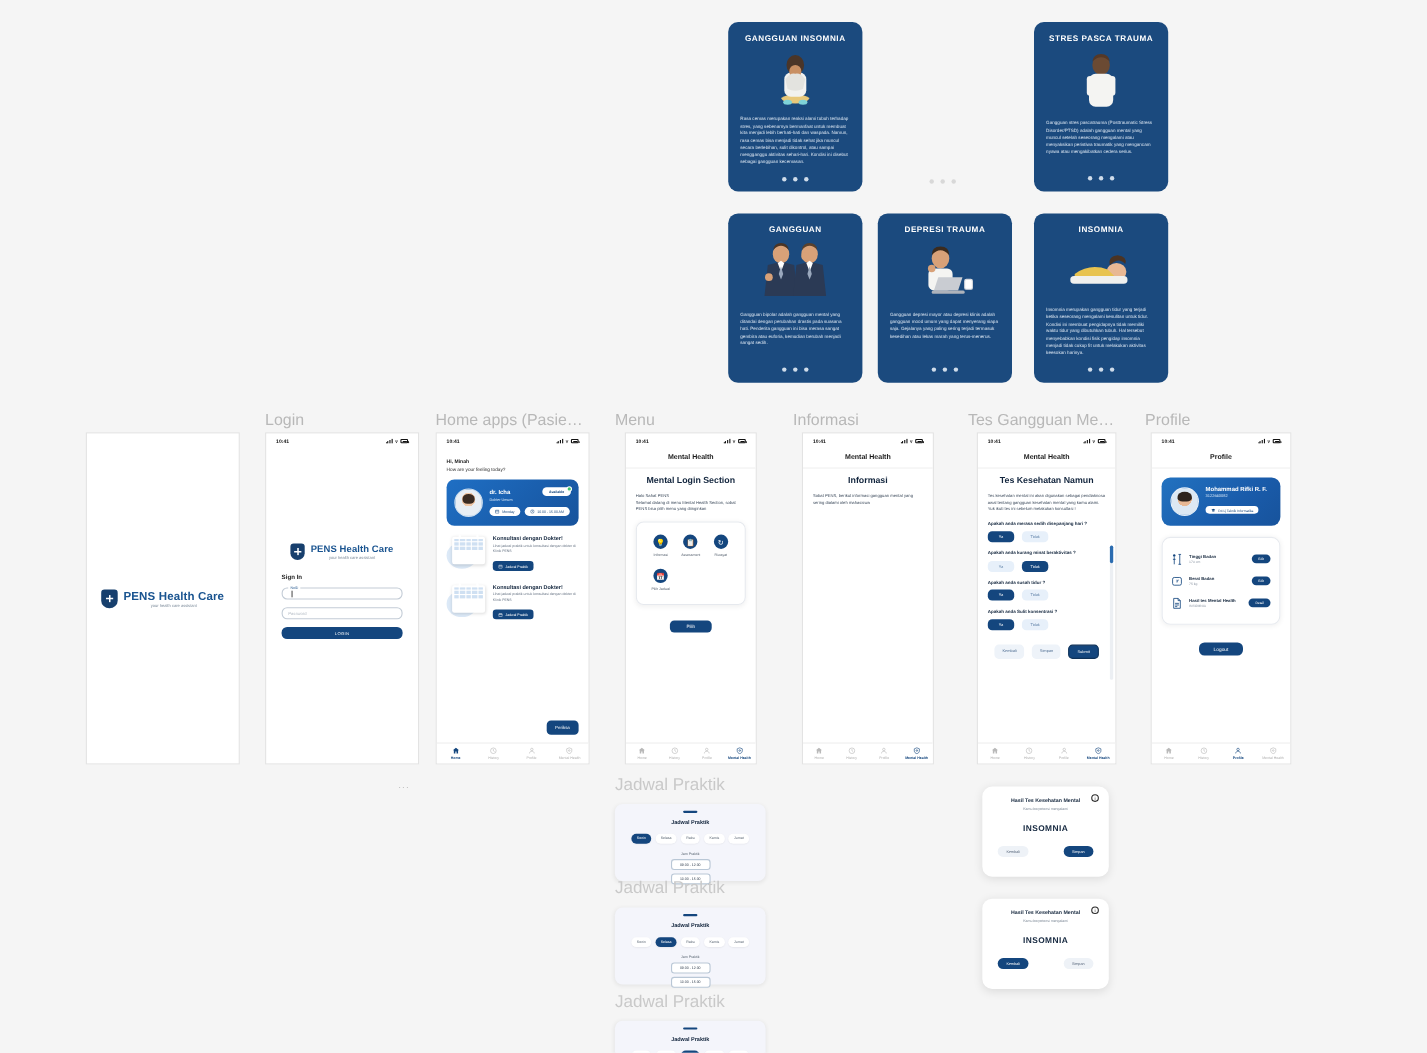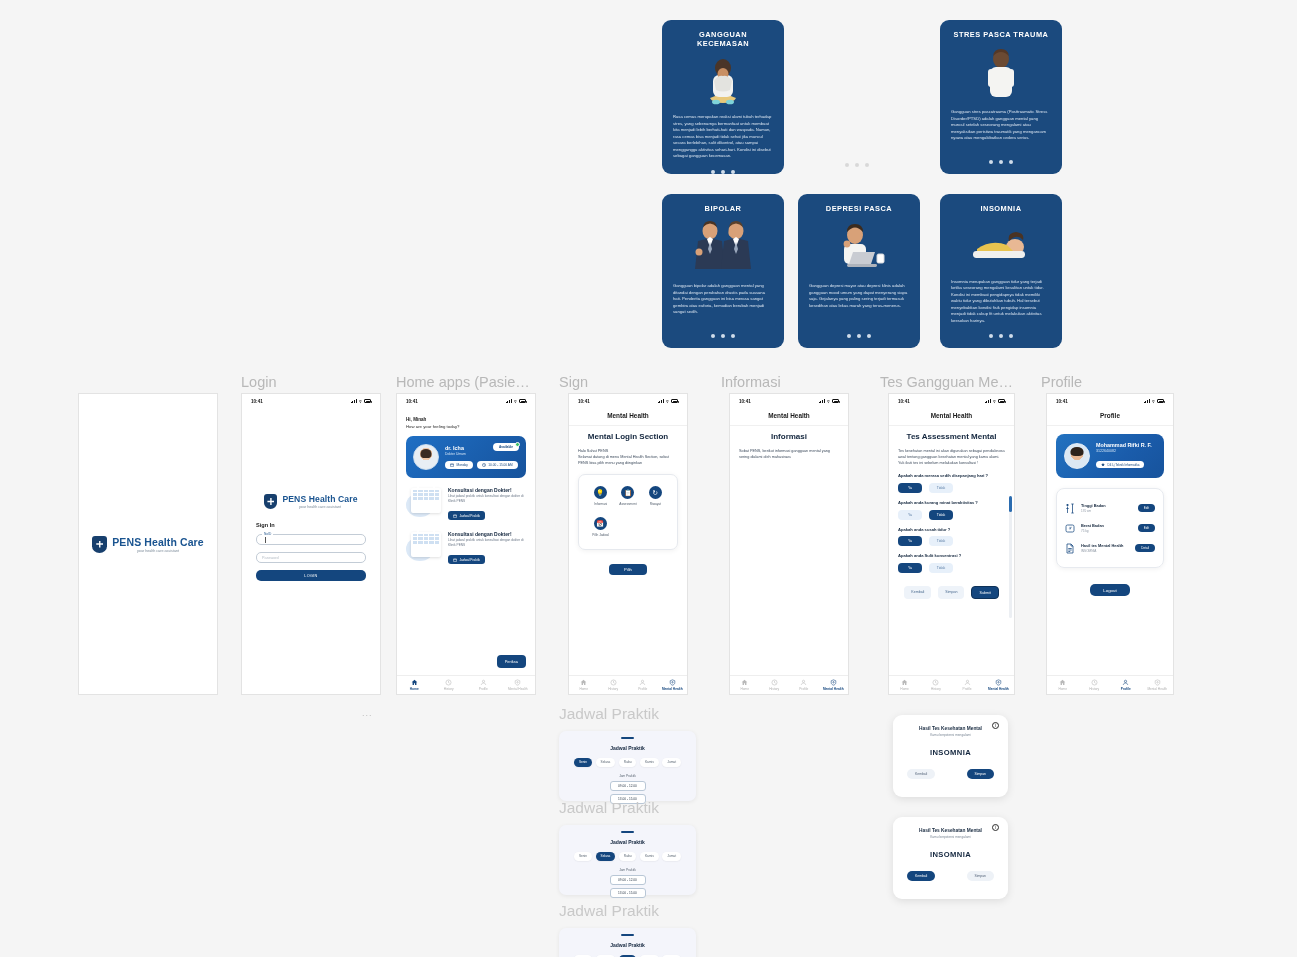--- a/index.html
+++ b/index.html
@@ -301,21 +301,21 @@
   .m-btn.dark { background:#14467e; color:#fff; }
 
   .dots-menu { position:absolute; font-size:9px; color:#bdbdbd; letter-spacing:1px; }
 </style>
 </head>
 <body>
 
 <div class="board">
 
   <div class="info-card" style="left:662px;top:20px;width:122px;height:154px;">
-    <div class="ic-title">GANGGUAN KECEMASAN</div>
+    <div class="ic-title">GANGGUAN INSOMNIA</div>
     <div class="ic-art">
       <svg width="46" height="52" viewBox="0 0 46 52">
         <ellipse cx="23" cy="14" rx="8" ry="9" fill="#4a3528"></ellipse>
         <path d="M10 44 q13 -7 26 0 q-2 5 -13 5 q-11 0 -13 -5z" fill="#e8c87a"></path>
         <rect x="13" y="21" width="20" height="22" rx="6" fill="#f2f2f0"></rect>
         <ellipse cx="23" cy="20" rx="5.5" ry="6" fill="#c88f63"></ellipse>
         <path d="M14 27 q4 -6 9 -5 q5 -1 9 5 l-2 9 q-7 3 -14 0z" fill="#e3e3df"></path>
         <ellipse cx="16" cy="48" rx="4" ry="2.3" fill="#7fd3d8"></ellipse>
         <ellipse cx="30" cy="48" rx="4" ry="2.3" fill="#7fd3d8"></ellipse>
       </svg>
@@ -347,21 +347,21 @@
     </div>
     <div class="ic-body">Gangguan stres pascatrauma (Posttraumatic Stress Disorder/PTSD) adalah gangguan mental yang muncul setelah seseorang mengalami atau menyaksikan peristiwa traumatik yang mengancam nyawa atau mengakibatkan cedera serius.</div>
     <div class="dots">
         <i></i>
         <i></i>
         <i></i>
       </div>
   </div>
 
   <div class="info-card" style="left:662px;top:194px;width:122px;height:154px;">
-    <div class="ic-title">BIPOLAR</div>
+    <div class="ic-title">GANGGUAN</div>
     <div class="ic-art">
       <svg width="64" height="56" viewBox="0 0 64 56">
         <ellipse cx="19" cy="12" rx="7.5" ry="8.5" fill="#d8a178"></ellipse>
         <path d="M12 8 q7 -7 14 0 q-1 -6 -7 -6 q-6 0 -7 6z" fill="#4a3424"></path>
         <path d="M7 22 l12 -3 l12 3 l3 28 l-30 0z" fill="#2b3a55"></path>
         <path d="M16 20 l3 8 l3 -8 l-3 -2z" fill="#fff"></path>
         <path d="M19 23 l2 7 l-2 5 l-2 -5z" fill="#9aa8bd"></path>
         <circle cx="8" cy="33" r="3.5" fill="#d8a178"></circle>
         <ellipse cx="45" cy="12" rx="7.5" ry="8.5" fill="#d8a178"></ellipse>
         <path d="M38 8 q7 -7 14 0 q-1 -6 -7 -6 q-6 0 -7 6z" fill="#5a412c"></path>
@@ -373,21 +373,21 @@
     </div>
     <div class="ic-body">Gangguan bipolar adalah gangguan mental yang ditandai dengan perubahan drastis pada suasana hati. Penderita gangguan ini bisa merasa sangat gembira atau euforia, kemudian berubah menjadi sangat sedih.</div>
     <div class="dots">
         <i></i>
         <i></i>
         <i></i>
       </div>
   </div>
 
   <div class="info-card" style="left:798px;top:194px;width:122px;height:154px;">
-    <div class="ic-title">DEPRESI PASCA</div>
+    <div class="ic-title">DEPRESI TRAUMA</div>
     <div class="ic-art">
       <svg width="56" height="50" viewBox="0 0 56 50">
         <ellipse cx="24" cy="13" rx="8" ry="9" fill="#d8a178"></ellipse>
         <path d="M16 10 q8 -9 16 0 q0 -8 -8 -8 q-8 0 -8 8z" fill="#3b2b1e"></path>
         <rect x="13" y="22" width="22" height="20" rx="5" fill="#f4f4f2"></rect>
         <circle cx="16" cy="22" r="3.4" fill="#d8a178"></circle>
         <path d="M18 42 l22 0 l4 -12 l-22 0z" fill="#c9ccd2"></path>
         <rect x="16" y="42" width="30" height="3" rx="1.4" fill="#aeb3bb"></rect>
         <rect x="46" y="32" width="7" height="9" rx="1.5" fill="#fff" stroke="#d5d8dd"></rect>
       </svg>
@@ -413,21 +413,21 @@
     <div class="ic-body">Insomnia merupakan gangguan tidur yang terjadi ketika seseorang mengalami kesulitan untuk tidur. Kondisi ini membuat pengidapnya tidak memiliki waktu tidur yang dibutuhkan tubuh. Hal tersebut menyebabkan kondisi fisik pengidap insomnia menjadi tidak cukup fit untuk melakukan aktivitas keesokan harinya.</div>
     <div class="dots">
         <i></i>
         <i></i>
         <i></i>
       </div>
   </div>
 
   <div class="frame-label" style="left:241px;top:374px;">Login</div>
   <div class="frame-label" style="left:396px;top:374px;">Home apps (Pasie…</div>
-  <div class="frame-label" style="left:559px;top:374px;">Sign</div>
+  <div class="frame-label" style="left:559px;top:374px;">Menu</div>
   <div class="frame-label" style="left:721px;top:374px;">Informasi</div>
   <div class="frame-label" style="left:880px;top:374px;">Tes Gangguan Me…</div>
   <div class="frame-label" style="left:1041px;top:374px;">Profile</div>
 
   <div class="dots-menu" style="left:362px;top:708px;">...</div>
 
   <div class="phone" style="left:78px;top:393px;width:140px;height:302px;">
     <div style="height:100%;display:flex;align-items:center;justify-content:center;">
       <div class="splash-logo">
         <div class="shield"></div>
@@ -759,21 +759,21 @@
             <i></i>
             <i></i>
           </span>
         <span class="wifi">▿</span>
         <span class="batt"></span>
       </span>
     </div>
     <div class="navtitle">Mental Health</div>
     <div style="border-top:1px solid #f0f0f0;"></div>
     <div class="screen-body">
-      <div class="page-h">Tes Assessment Mental</div>
+      <div class="page-h">Tes Kesehatan Namun</div>
       <div class="para">Tes kesehatan mental ini akan digunakan sebagai pendiaknosa awal tentang gangguan kesehatan mental yang kamu alami. Yuk ikuti tes ini sebelum melakukan konsultasi !</div>
 
       <div class="q">Apakah anda merasa sedih disepanjang hari ?</div>
       <div class="opts">
         <div class="opt sel">Ya</div>
         <div class="opt">Tidak</div>
       </div>
 
       <div class="q">Apakah anda kurang minat beraktivitas ?</div>
       <div class="opts">

